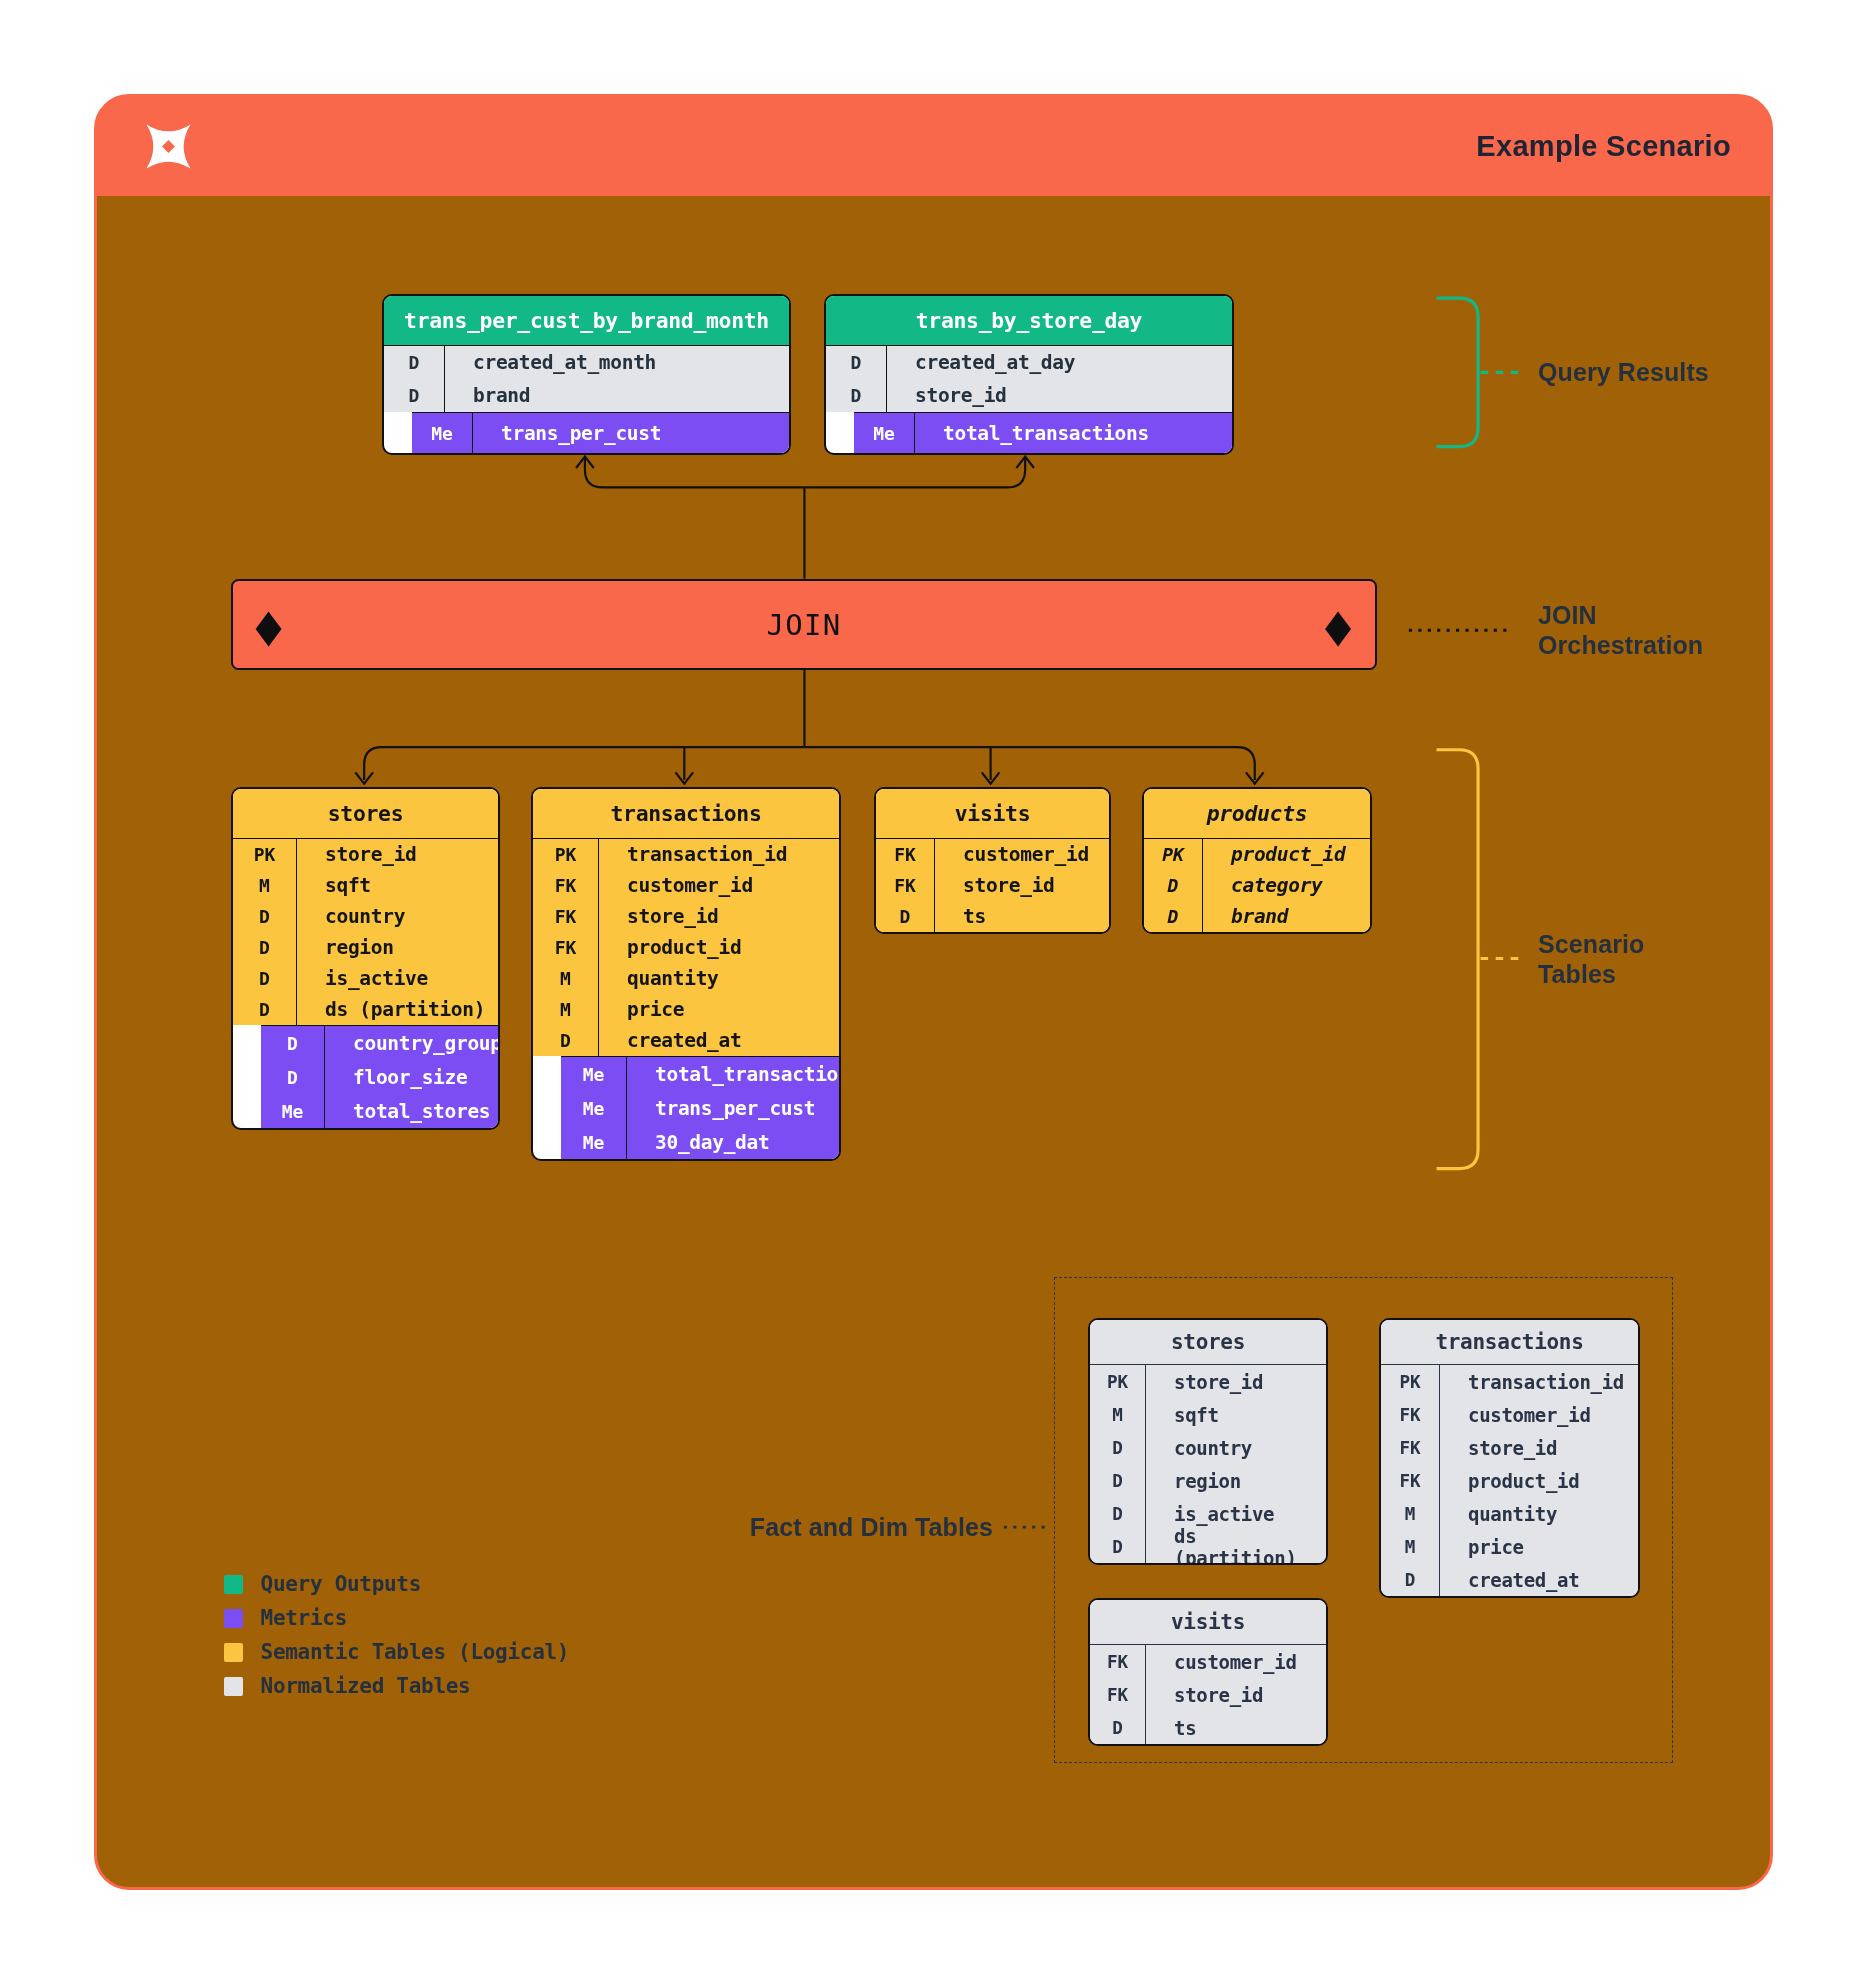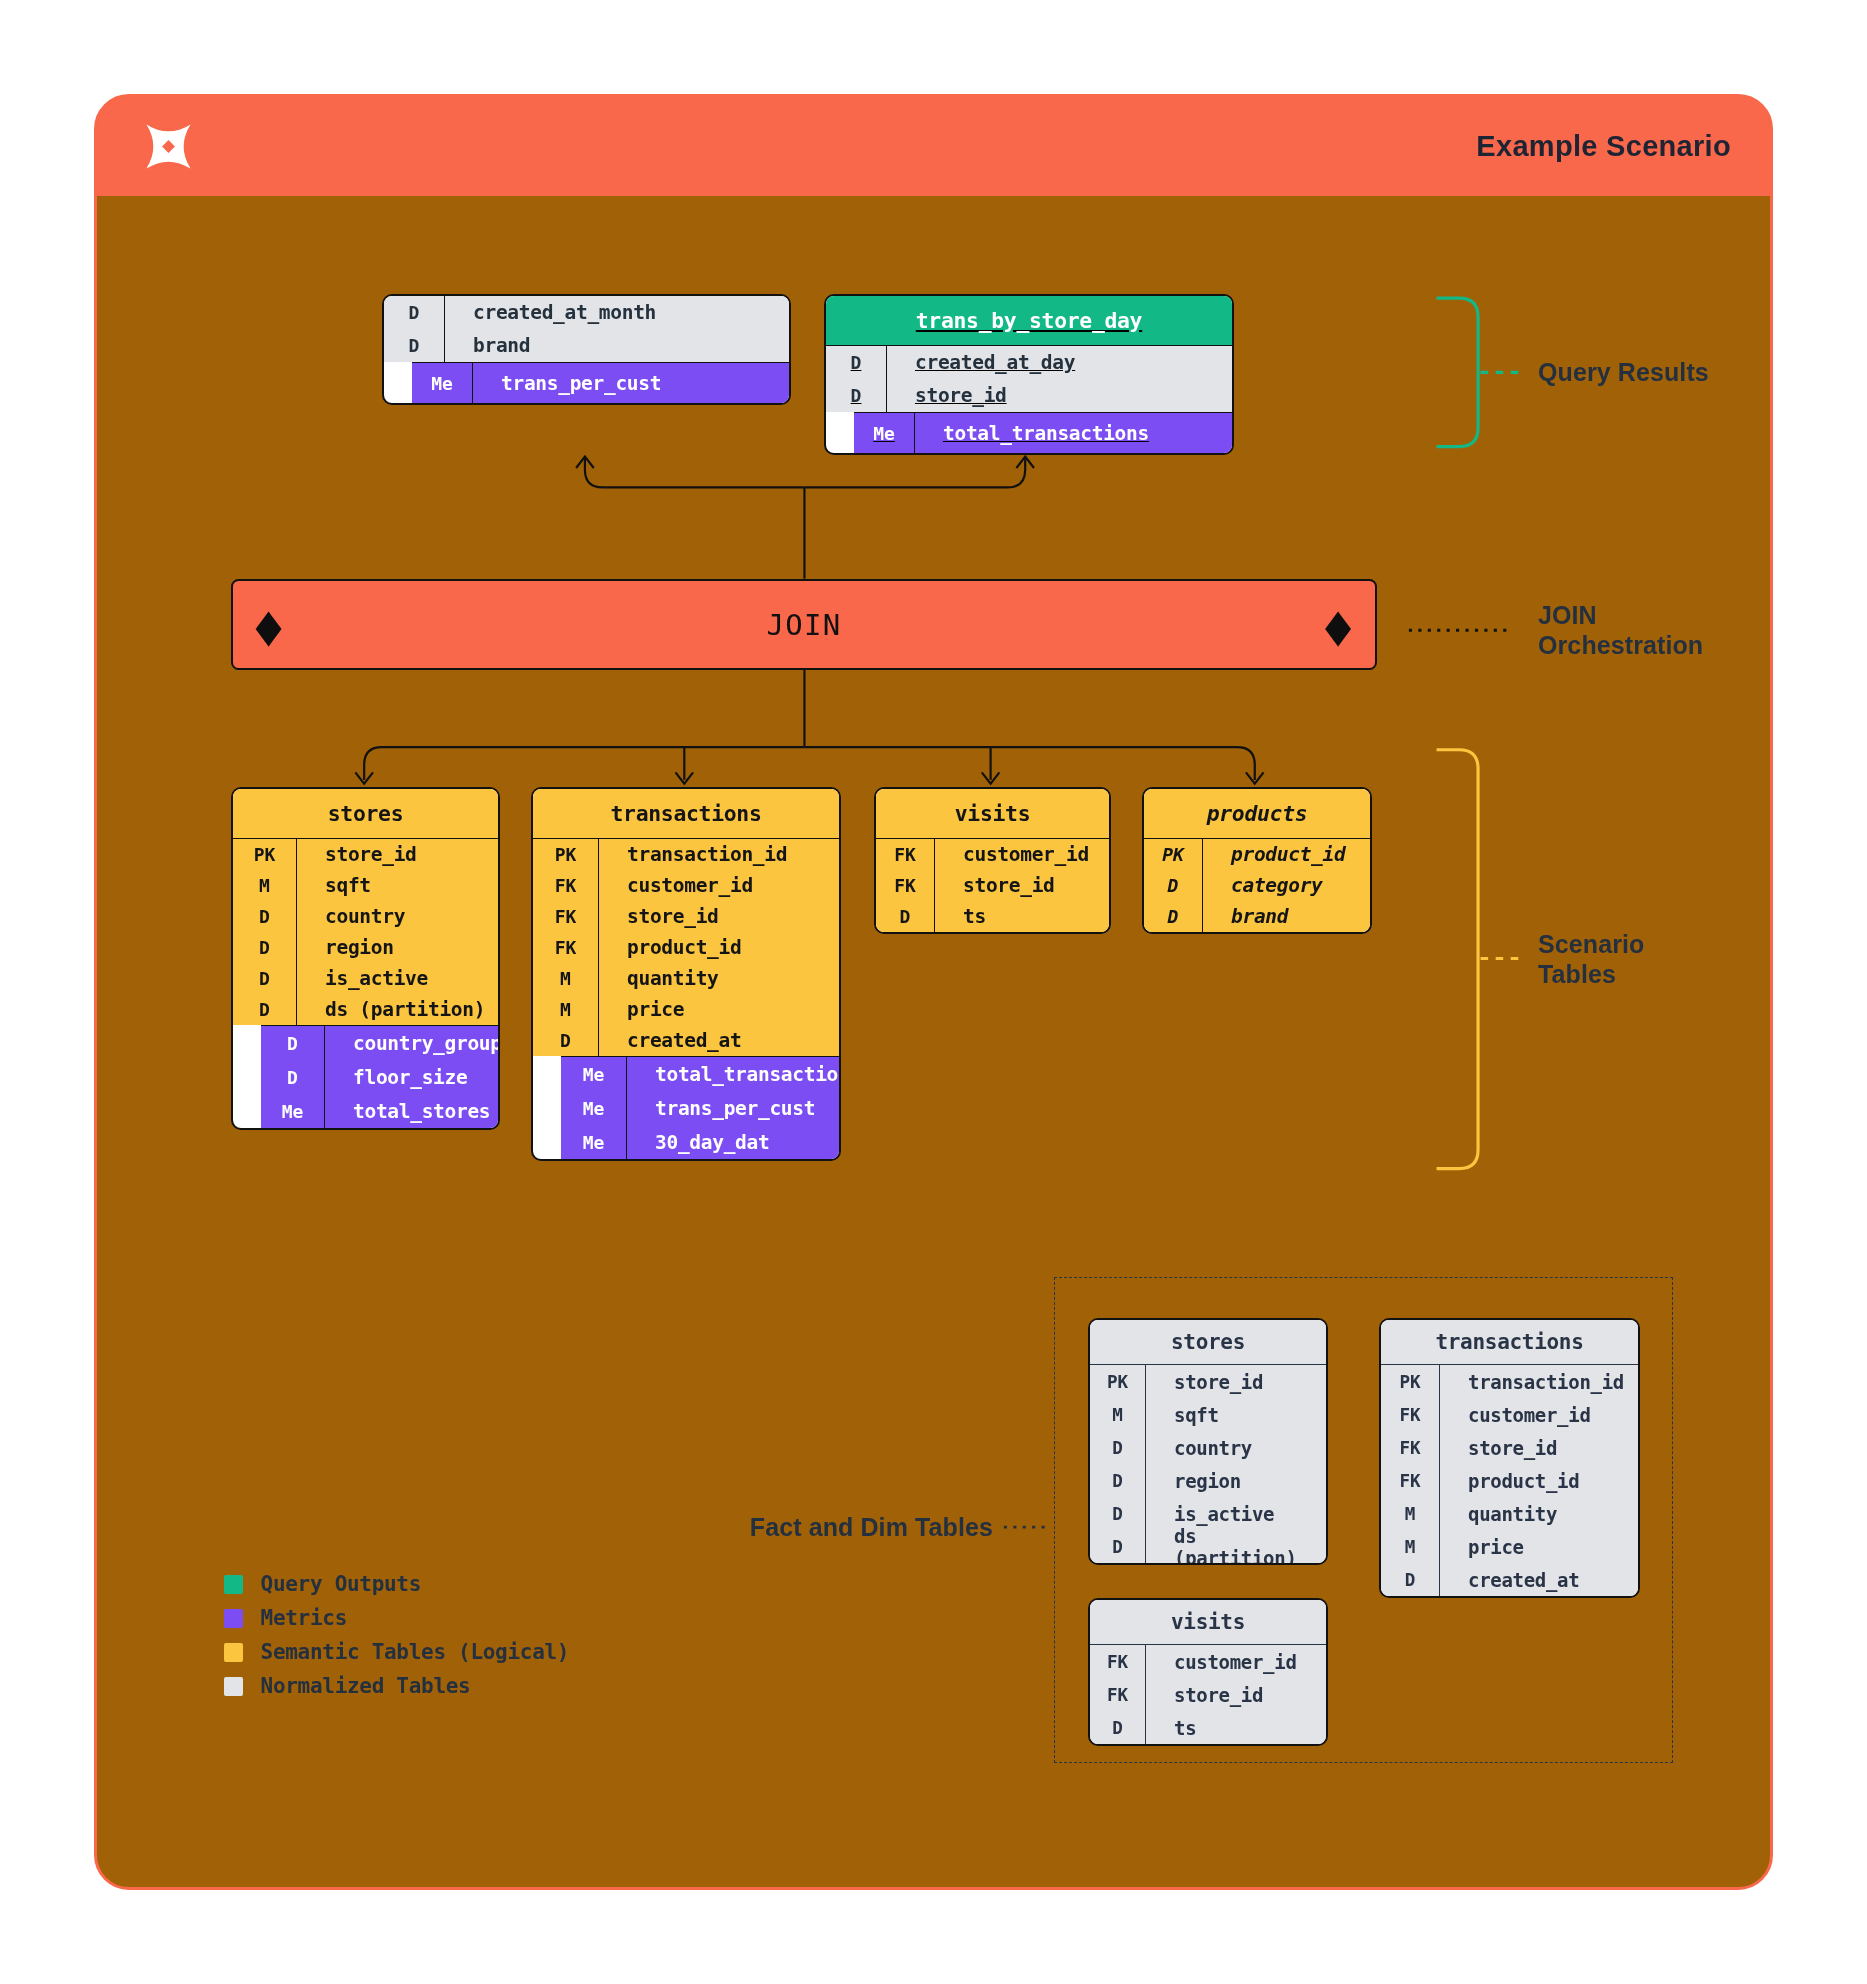--- a/index.html
+++ b/index.html
@@ -153,38 +153,39 @@
 </svg>
 
 <div class="join-bar">
   <span class="join-diamond left">◆</span>
   <span>JOIN</span>
   <span class="join-diamond right">◆</span>
 </div>
 
 <div id="tables-layer">
     <div class="table t-green" style="left: 382px; top: 294px; width: 405px;">
+      <div class="table-title">trans_per_cust_by_brand_month</div>
       <div class="section s-light">
         <div class="row">
           <span class="key" style="width: 60px;">D</span>
           <span class="name">created_at_month</span>
         </div>
         <div class="row">
           <span class="key" style="width: 60px;">D</span>
           <span class="name">brand</span>
         </div>
       </div>
       <div class="section s-purple">
         <div class="row">
           <span class="key" style="width: 60px;">Me</span>
           <span class="name">trans_per_cust</span>
         </div>
       </div>
     </div>
-    <div class="table t-green" style="left: 824px; top: 294px; width: 406px; text-decoration: underline;">
+    <div class="table t-green" style="left: 824px; top: 294px; width: 406px;">
       <div class="table-title">trans_by_store_day</div>
       <div class="section s-light">
         <div class="row">
           <span class="key" style="width: 60px;">D</span>
           <span class="name">created_at_day</span>
         </div>
         <div class="row">
           <span class="key" style="width: 60px;">D</span>
           <span class="name">store_id</span>
         </div>

